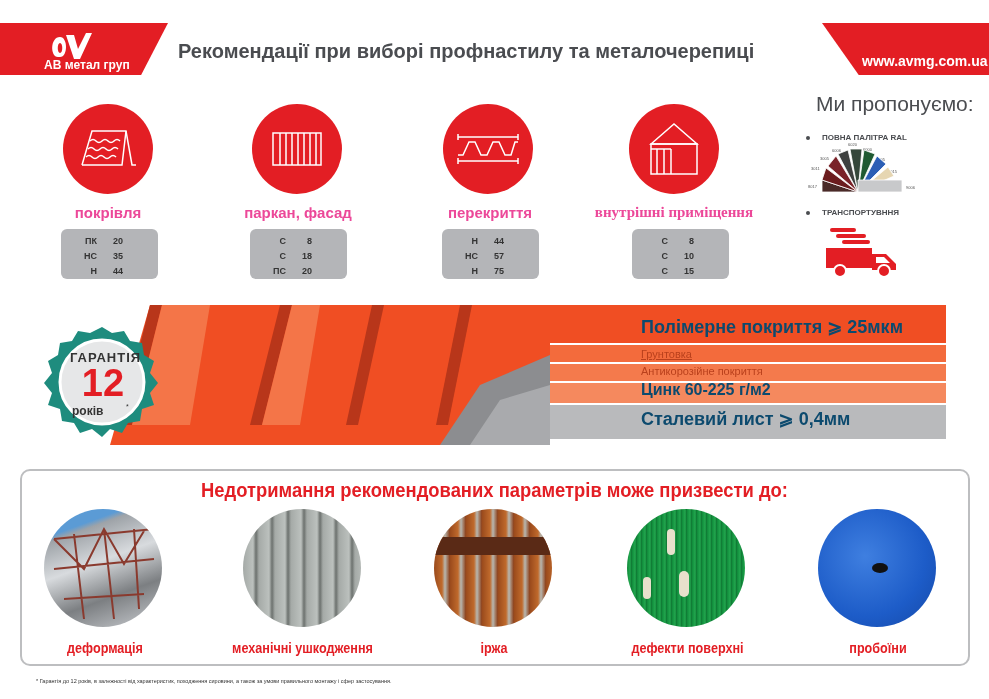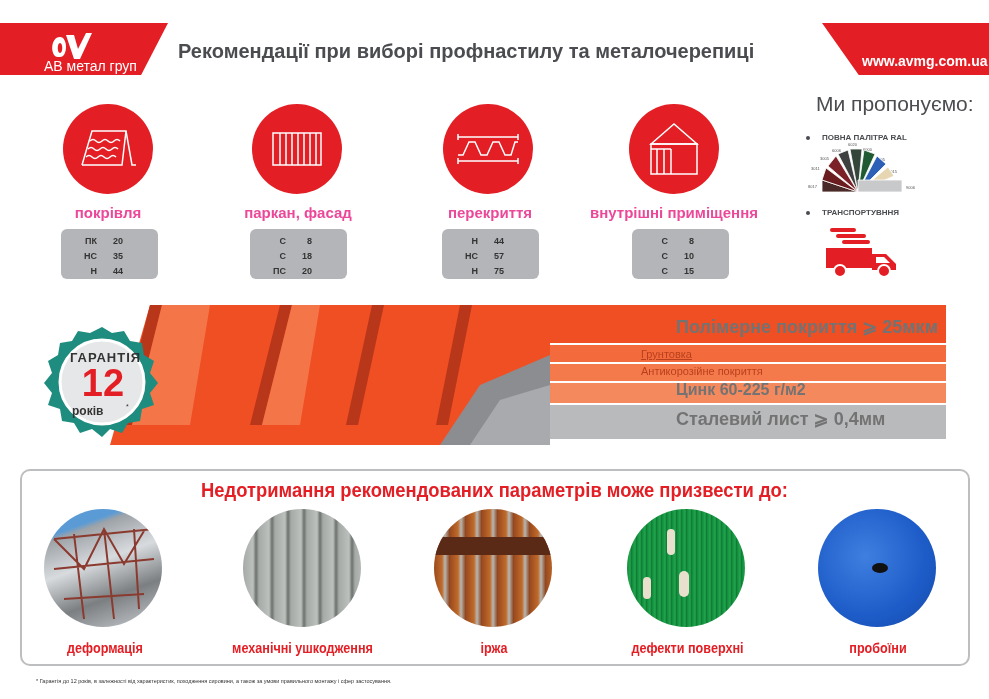--- a/index.html
+++ b/index.html
@@ -2,38 +2,38 @@
 <html><head>
 <meta charset="utf-8">
 <style>
   * { box-sizing: border-box; margin: 0; padding: 0; }
   body { width: 989px; height: 699px; background: #ffffff; position: relative; overflow: hidden; font-family: "Liberation Sans", sans-serif; }
   .abs { position: absolute; }
 
   
   .logo-band { left: 0; top: 23px; width: 168px; height: 52px; background: #e31e24; clip-path: polygon(0 0, 100% 0, 84% 100%, 0 100%); }
   .logo-mark { left: 48px; top: 31px; width: 48px; height: 30px; }
-  .logo-text { left: 44px; top: 58px; color: #fff; font-size: 14px; font-weight: normal; white-space: nowrap; }
+  .logo-text { left: 44px; top: 58px; color: #fff; font-size: 12px; font-weight: bold; white-space: nowrap; }
   .page-title { left: 178px; top: 40px; font-size: 20px; font-weight: bold; color: #4a4c50; white-space: nowrap; }
   .url-band { left: 822px; top: 23px; width: 167px; height: 52px; background: #e31e24; clip-path: polygon(0 0, 100% 0, 100% 100%, 22% 100%); }
   .url-text { left: 862px; top: 53px; color: #fff; font-size: 14px; font-weight: bold; }
 
   
   .offer-title { left: 780px; top: 92px; font-size: 21px; font-weight: normal; color: #4a4c50; white-space: nowrap; margin-left: 36px; }
   .offer-item { font-size: 8px; font-weight: bold; color: #4a4c50; white-space: nowrap; }
   .bullet { display: inline-block; width: 4px; height: 4px; border-radius: 50%; background: #4a4c50; margin-right: 12px; vertical-align: middle; }
 
   
   .cat-circle { width: 90px; height: 90px; border-radius: 50%; background: #e31e24; display: flex; align-items: center; justify-content: center; }
   .cat-label { font-size: 15px; font-weight: bold; color: #ec4899; text-align: center; white-space: nowrap; }
   .spec-box { width: 97px; height: 50px; border-radius: 6px; background: #b4b5b8; font-size: 9px; font-weight: bold; color: #333; padding: 5px 0 0 0; }
   .spec-row { height: 15px; line-height: 15px; display: flex; }
   .spec-code { width: 42px; text-align: right; padding-right: 6px; }
   .spec-num { width: 20px; text-align: right; }
-  .layer-text { color: #737373; font-weight: bold; white-space: nowrap; margin-left: 35px; }
+  .layer-text { color: #0c4a6e; font-weight: bold; white-space: nowrap; }
 
   
   .warn-box { left: 20px; top: 469px; width: 950px; height: 197px; border: 2px solid #bdbec0; border-radius: 10px; background: #fff; }
   .warn-title { left: 0; width: 989px; top: 479px; text-align: center; font-size: 20px; font-weight: bold; color: #e31e24; transform: scaleX(0.92); }
   .photo { width: 118px; height: 118px; border-radius: 50%; overflow: hidden; }
   .warn-label { font-size: 14px; font-weight: bold; color: #e31e24; text-align: center; white-space: nowrap; transform: scaleX(0.9); }
   .footnote { left: 36px; top: 678px; font-size: 5.5px; color: #333; white-space: nowrap; }
 </style>
 </head>
 <body>
@@ -159,21 +159,21 @@
     </div>
 </div>
 
 <div class="abs cat-circle" style="left:629px; top:104px;">
   <svg width="50" height="54" viewBox="0 0 50 54" fill="none" stroke="#fff" stroke-width="1.5">
     <path d="M2 22 L25 2 L48 22 Z"></path>
       <rect x="2" y="22" width="46" height="30"></rect>
     <path d="M2 27 H22 M8 27 V52 M15 27 V52 M22 27 V52"></path>
   </svg>
 </div>
-<div class="abs cat-label" style="left:578px; top:204px; width:192px;">внутрішні приміщення</div>
+<div class="abs cat-label" style="left:578px; top:204px; width:192px;font-family:Liberation Serif, serif;">внутрішні приміщення</div>
 <div class="abs spec-box" style="left:632px; top:229px;">
   <div class="spec-row">
       <span class="spec-code">С</span>
       <span class="spec-num">8</span>
     </div>
   <div class="spec-row">
       <span class="spec-code">С</span>
       <span class="spec-num">10</span>
     </div>
   <div class="spec-row">

